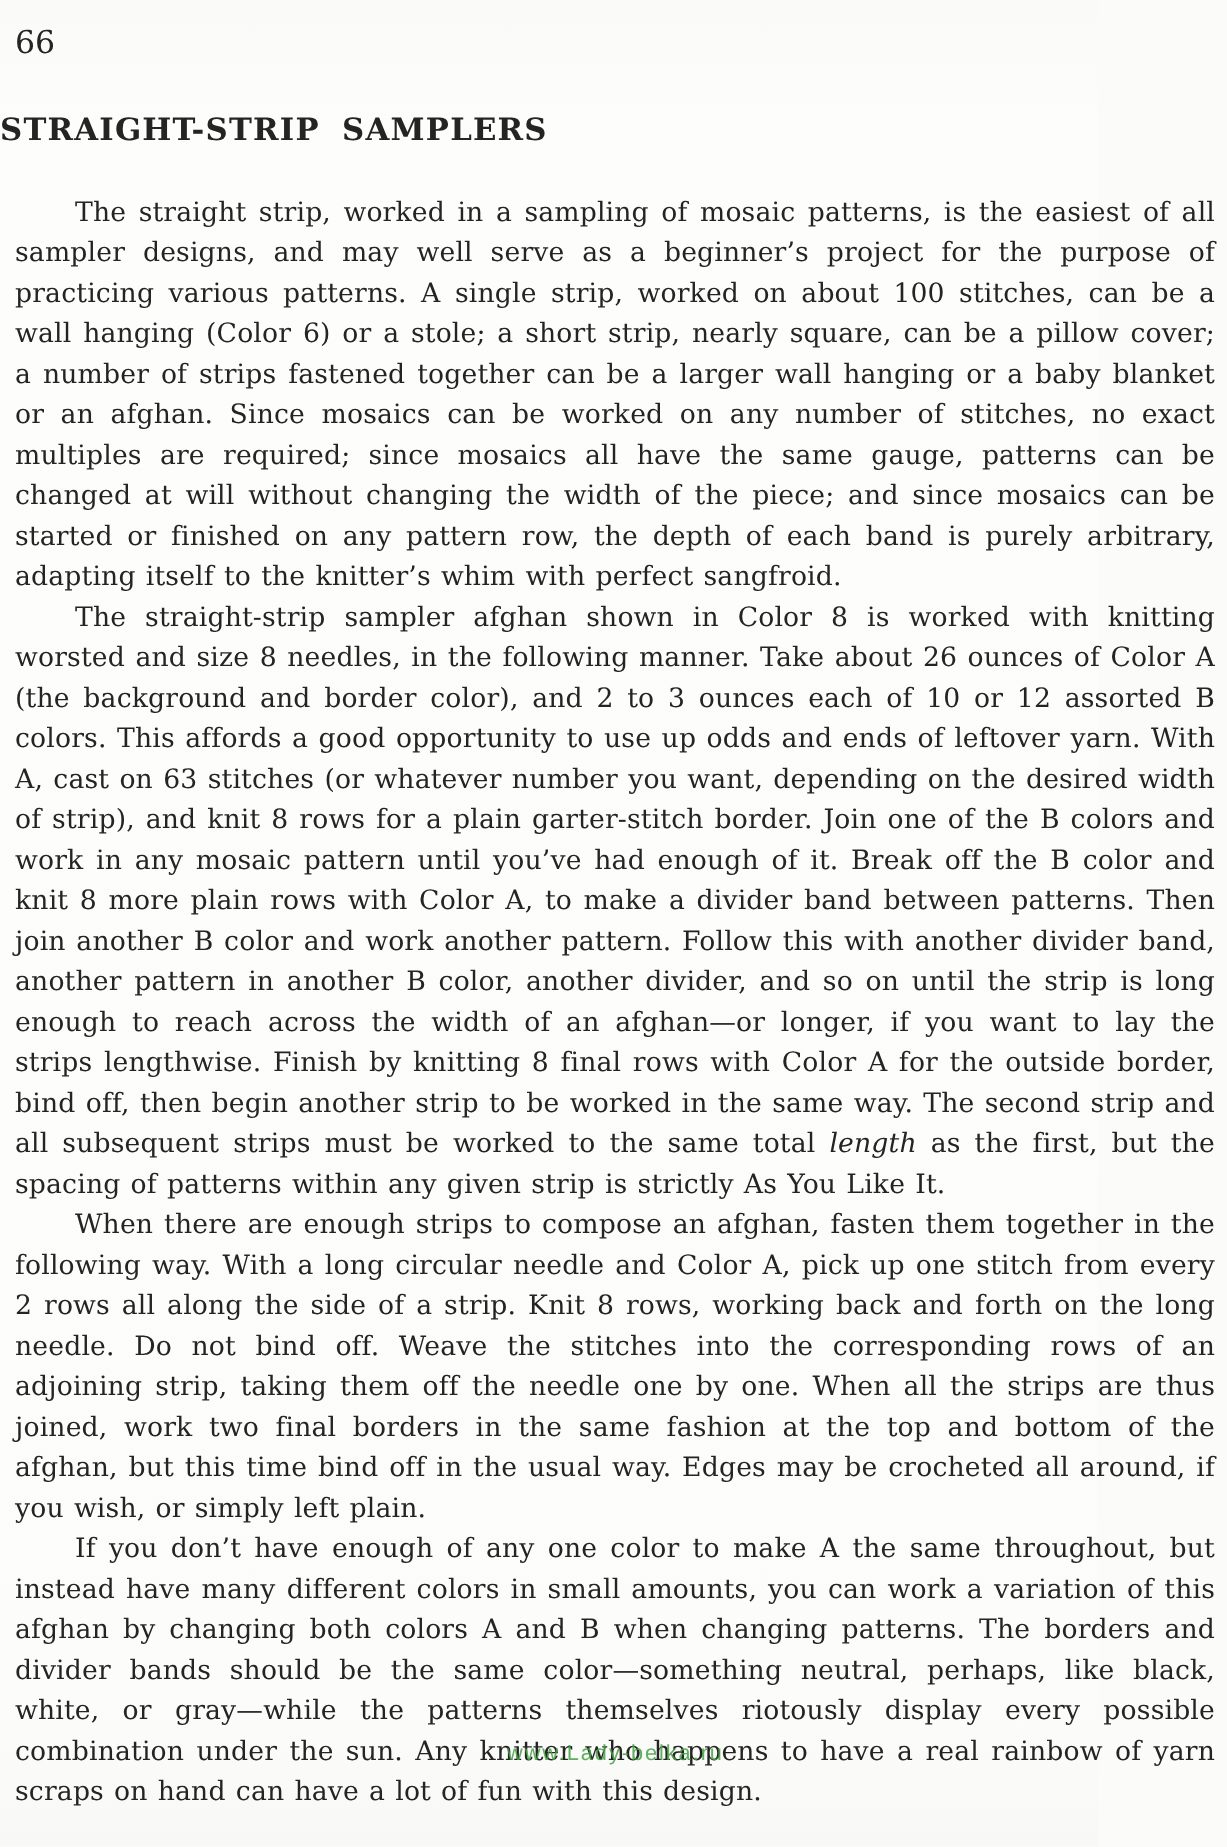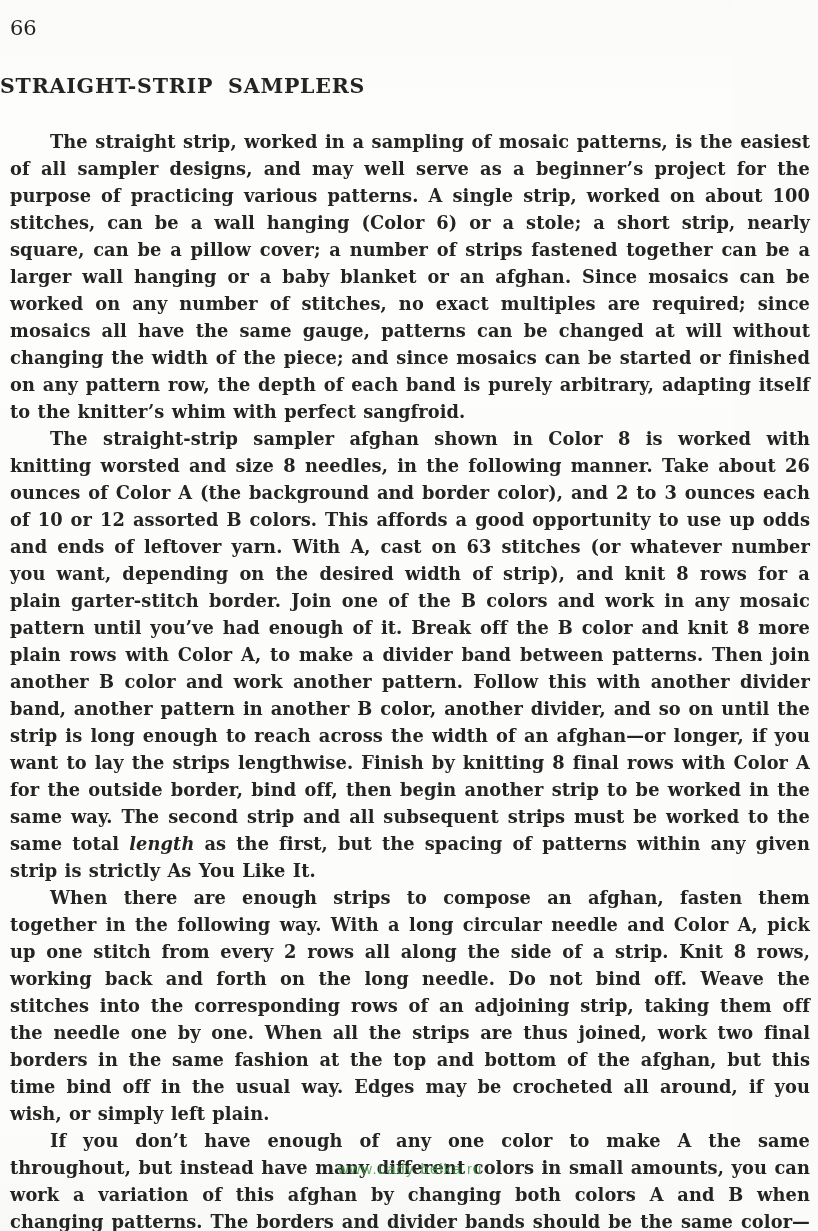--- a/index.html
+++ b/index.html
@@ -22,21 +22,21 @@
     text-align: left;
     font-size: 20.5px; font-weight: 700;
     letter-spacing: 0.8px; word-spacing: 7px;
   }
   .body {
     position: absolute; top: 128px; left: 10px; width: 800px;
     font-size: 17.8px; line-height: 27px;
     letter-spacing: 0.1px; word-spacing: 1px;
     text-align: justify;
   }
-  .body p { margin: 0; text-indent: 40px; font-weight: bold; }
+  .body p { margin: 0; text-indent: 40px; }
   .body i { font-style: italic; }
   .watermark {
     position: absolute; top: 1161px; left: 338px; z-index: 2;
     font-family: "Liberation Sans", "DejaVu Sans", sans-serif;
     font-size: 14.5px; letter-spacing: 1.3px;
     opacity: 0.85;
   }
 </style>
 </head>
 <body style="background: rgb(251, 251, 249);">

